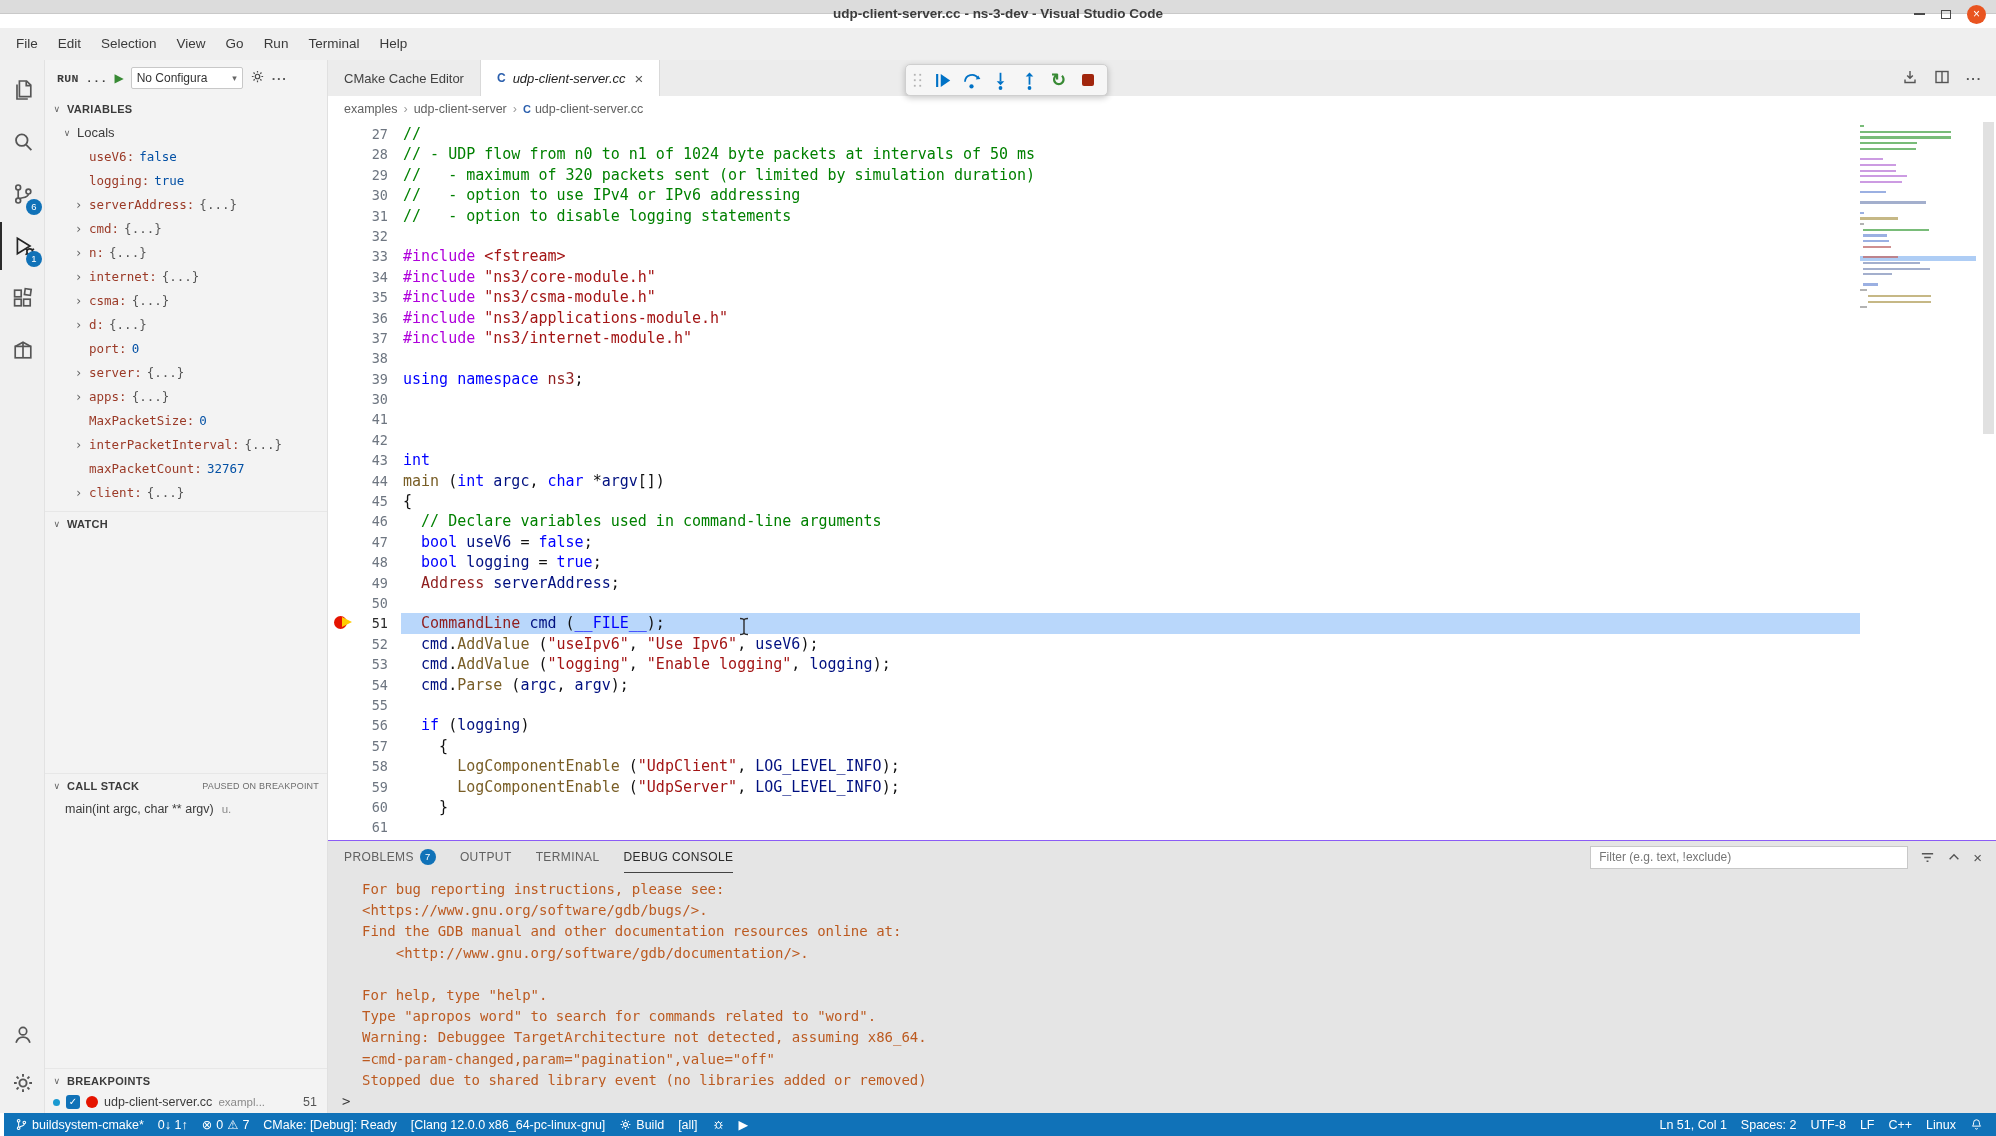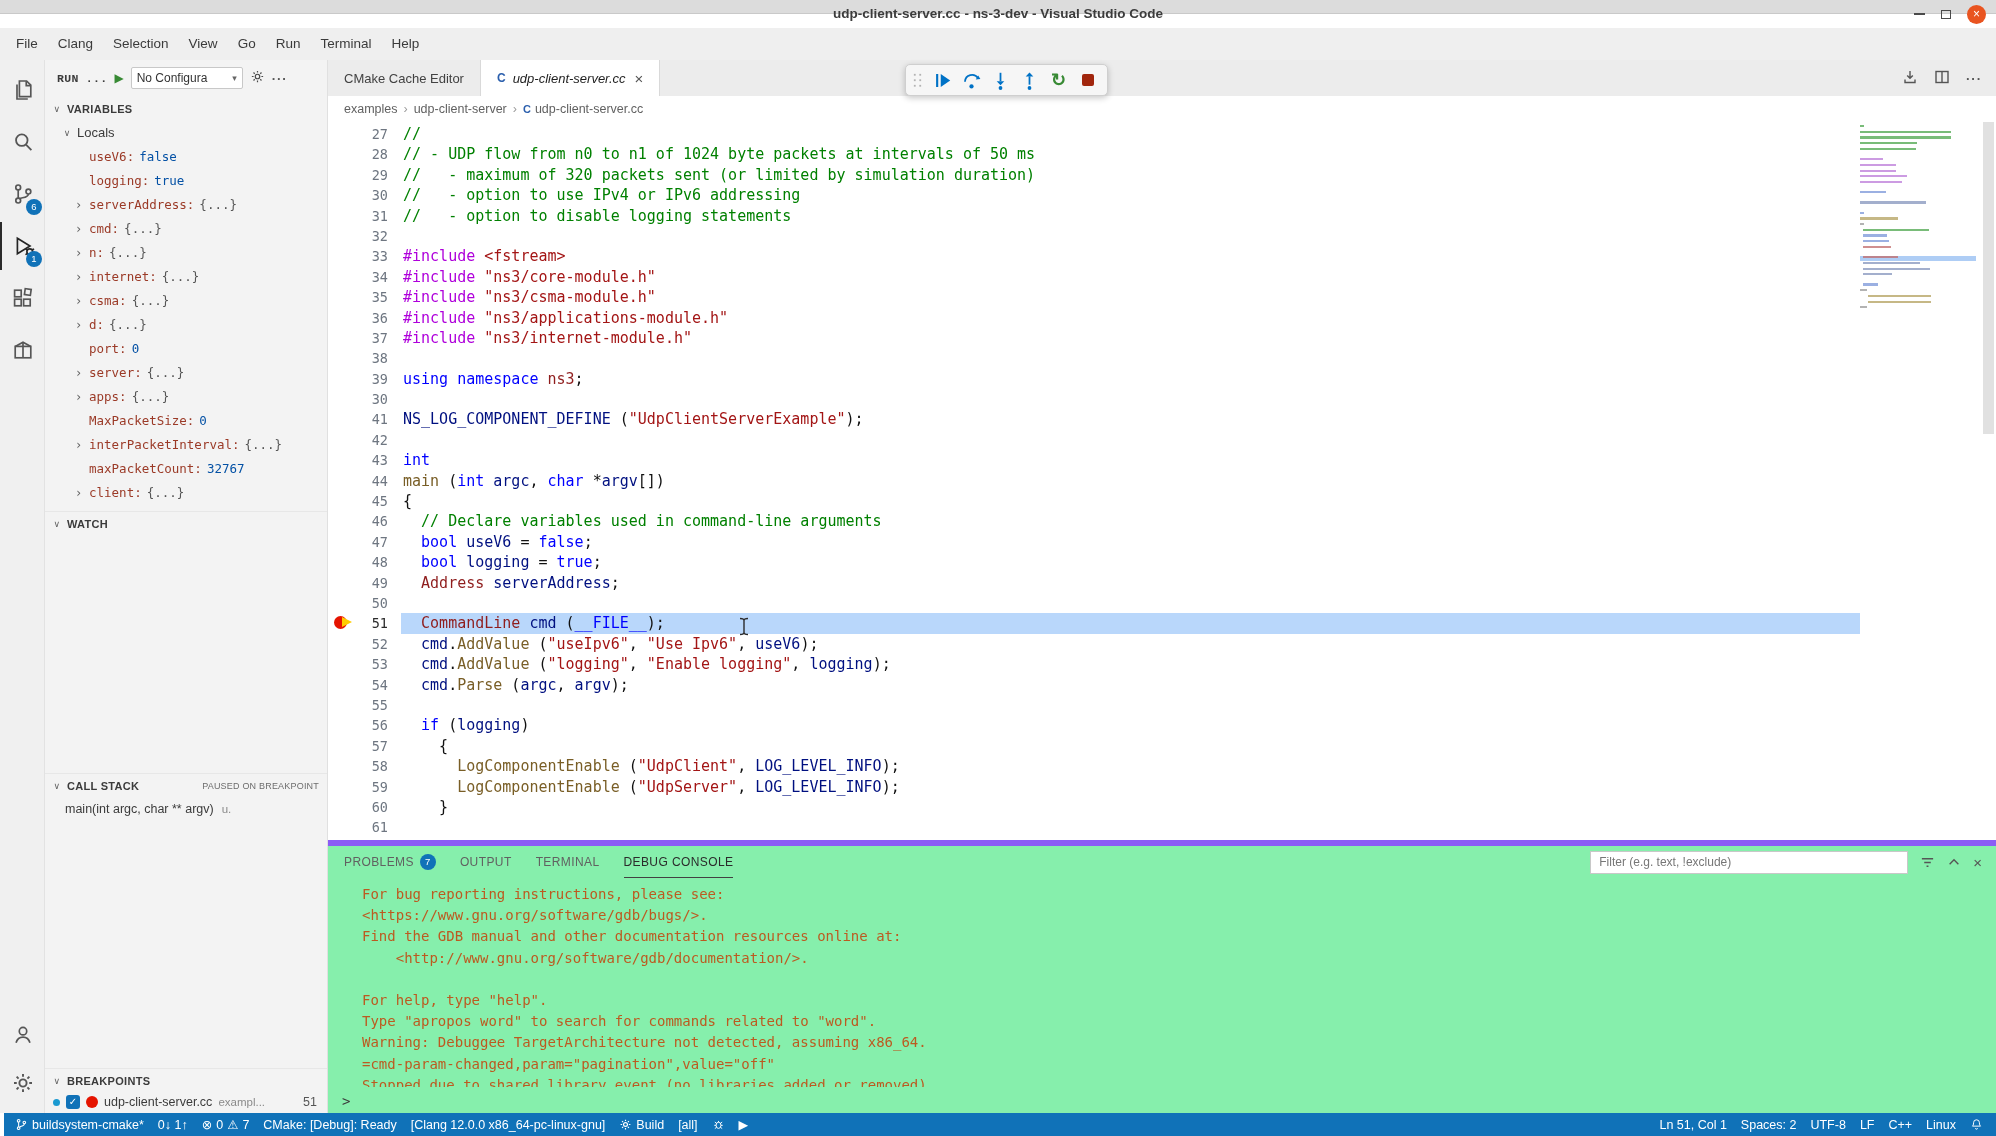--- a/index.html
+++ b/index.html
@@ -86,21 +86,21 @@
   .bp-dot { position:absolute; left:0; top:0; width:13px; height:13px; border-radius:50%; background:#e51400; }
   .bp-arrow { position:absolute; left:8px; top:1px; width:0; height:0; border-top:5.5px solid transparent; border-bottom:5.5px solid transparent; border-left:10px solid #ffcc00; }
   .minimap { position:absolute; right:20px; top:0; width:116px; padding-top:2px; }
   .mm-row { height:4.6px; }
   .mm-row.mm-hl { background:#aecdf5; }
   .mm-bar { display:block; height:2.2px; margin-top:1.1px; opacity:.75; }
   .scroll-thumb { position:absolute; right:2px; top:0; width:11px; height:312px; background:rgba(90,90,90,.18); }
   .text-cursor { position:absolute; left:410px; top:495px; }
 
   
-  .panel { position:absolute; left:0; top:780px; width:100%; height:273px; background:#86efac; border-top:6px solid #8b5cf6; }
+  .panel { position:absolute; left:0; top:780px; width:100%; height:273px; background:#e5e5e5; border-top:1px solid #8b5cf6; }
   .panel-header { position:absolute; left:0; top:0; width:100%; height:32px; display:flex; align-items:center; gap:24px; padding-left:16px; }
   .panel-tabs { display:flex; gap:24px; height:32px; align-items:center; }
   .panel-tab { font-size:12px; color:#616161; letter-spacing:.4px; display:flex; align-items:center; gap:6px; height:32px; line-height:30px; border-bottom:1px solid transparent; }
   .panel-tab.active { color:#2b2b2b; border-bottom:1px solid #424242; }
   .panel-badge { min-width:16px; height:16px; border-radius:8px; background:#1072b8; color:#fff; font-size:9.5px; line-height:16px; text-align:center; padding:0 2px; }
   .panel-right { margin-left:auto; display:flex; align-items:center; gap:12px; padding-right:14px; }
   .filter-input { width:318px; height:23px; border:1px solid #c8c8c8; background:#fff; font-size:12px; padding:0 8px; color:#333; font-family:"Liberation Sans", sans-serif; }
   .filter-input::placeholder { color:#767676; }
   .panel-ic { color:#555; font-size:15px; display:flex; align-items:center; }
   .panel-ic svg { stroke:#555; }
@@ -134,21 +134,21 @@
     <div class="title-text" data-name="window-title">udp-client-server.cc - ns-3-dev - Visual Studio Code</div>
     <div class="win-controls" data-name="window-controls">
       <span class="wc-min" data-name="minimize-button"></span>
       <span class="wc-restore" data-name="restore-button"></span>
       <span class="wc-close" data-name="close-button">×</span>
     </div>
   </div>
 
   <div class="menubar" data-name="menubar">
       <div class="menu-item" data-name="menu-item-file">File</div>
-      <div class="menu-item" data-name="menu-item-edit">Clang</div>
+      <div class="menu-item" data-name="menu-item-edit">Edit</div>
       <div class="menu-item" data-name="menu-item-selection">Selection</div>
       <div class="menu-item" data-name="menu-item-view">View</div>
       <div class="menu-item" data-name="menu-item-go">Go</div>
       <div class="menu-item" data-name="menu-item-run">Run</div>
       <div class="menu-item" data-name="menu-item-terminal">Terminal</div>
       <div class="menu-item" data-name="menu-item-help">Help</div>
     </div>
 
   <div class="activitybar" data-name="activity-bar">
     <div class="ab-item" style="top:6px" data-name="activitybar-explorer">
@@ -390,21 +390,21 @@
           <div class="code-line" data-name="code-line"><span class="ln" data-name="line-number">31</span><span class="code-text"><span class="tk-cm">//   - option to disable logging statements</span></span></div>
           <div class="code-line" data-name="code-line"><span class="ln" data-name="line-number">32</span><span class="code-text"></span></div>
           <div class="code-line" data-name="code-line"><span class="ln" data-name="line-number">33</span><span class="code-text"><span class="tk-pp">#include</span><span class="tk-pl"> </span><span class="tk-st">&lt;fstream&gt;</span></span></div>
           <div class="code-line" data-name="code-line"><span class="ln" data-name="line-number">34</span><span class="code-text"><span class="tk-pp">#include</span><span class="tk-pl"> </span><span class="tk-st">"ns3/core-module.h"</span></span></div>
           <div class="code-line" data-name="code-line"><span class="ln" data-name="line-number">35</span><span class="code-text"><span class="tk-pp">#include</span><span class="tk-pl"> </span><span class="tk-st">"ns3/csma-module.h"</span></span></div>
           <div class="code-line" data-name="code-line"><span class="ln" data-name="line-number">36</span><span class="code-text"><span class="tk-pp">#include</span><span class="tk-pl"> </span><span class="tk-st">"ns3/applications-module.h"</span></span></div>
           <div class="code-line" data-name="code-line"><span class="ln" data-name="line-number">37</span><span class="code-text"><span class="tk-pp">#include</span><span class="tk-pl"> </span><span class="tk-st">"ns3/internet-module.h"</span></span></div>
           <div class="code-line" data-name="code-line"><span class="ln" data-name="line-number">38</span><span class="code-text"></span></div>
           <div class="code-line" data-name="code-line"><span class="ln" data-name="line-number">39</span><span class="code-text"><span class="tk-kw">using</span><span class="tk-pl"> </span><span class="tk-kw">namespace</span><span class="tk-pl"> </span><span class="tk-ty">ns3</span><span class="tk-pl">;</span></span></div>
           <div class="code-line" data-name="code-line"><span class="ln" data-name="line-number">30</span><span class="code-text"></span></div>
-          <div class="code-line" data-name="code-line"><span class="ln" data-name="line-number">41</span><span class="code-text"><span class="tk-v">NS_LOG_COMPONENT_DEFINE</span><span class="tk-pl"> (</span><span class="tk-st">"UdpClientServerExample"</span><span class="tk-pl">);</span></span></div>
+          <div class="code-line" data-name="code-line"><span class="ln" data-name="line-number">41</span></div>
           <div class="code-line" data-name="code-line"><span class="ln" data-name="line-number">42</span><span class="code-text"></span></div>
           <div class="code-line" data-name="code-line"><span class="ln" data-name="line-number">43</span><span class="code-text"><span class="tk-kw">int</span></span></div>
           <div class="code-line" data-name="code-line"><span class="ln" data-name="line-number">44</span><span class="code-text"><span class="tk-fn">main</span><span class="tk-pl"> (</span><span class="tk-kw">int</span><span class="tk-pl"> </span><span class="tk-v">argc</span><span class="tk-pl">, </span><span class="tk-kw">char</span><span class="tk-pl"> *</span><span class="tk-v">argv</span><span class="tk-pl">[])</span></span></div>
           <div class="code-line" data-name="code-line"><span class="ln" data-name="line-number">45</span><span class="code-text"><span class="tk-pl">{</span></span></div>
           <div class="code-line" data-name="code-line"><span class="ln" data-name="line-number">46</span><span class="code-text"><span class="tk-pl">  </span><span class="tk-cm">// Declare variables used in command-line arguments</span></span></div>
           <div class="code-line" data-name="code-line"><span class="ln" data-name="line-number">47</span><span class="code-text"><span class="tk-pl">  </span><span class="tk-kw">bool</span><span class="tk-pl"> </span><span class="tk-v">useV6</span><span class="tk-pl"> = </span><span class="tk-kw">false</span><span class="tk-pl">;</span></span></div>
           <div class="code-line" data-name="code-line"><span class="ln" data-name="line-number">48</span><span class="code-text"><span class="tk-pl">  </span><span class="tk-kw">bool</span><span class="tk-pl"> </span><span class="tk-v">logging</span><span class="tk-pl"> = </span><span class="tk-kw">true</span><span class="tk-pl">;</span></span></div>
           <div class="code-line" data-name="code-line"><span class="ln" data-name="line-number">49</span><span class="code-text"><span class="tk-pl">  </span><span class="tk-ty">Address</span><span class="tk-pl"> </span><span class="tk-v">serverAddress</span><span class="tk-pl">;</span></span></div>
           <div class="code-line" data-name="code-line"><span class="ln" data-name="line-number">50</span><span class="code-text"></span></div>
           <div class="code-line line-hl" data-name="code-line"><span class="ln" data-name="line-number">51</span><span class="bp-wrap" data-name="breakpoint-current-line-icon"><span class="bp-dot"></span><span class="bp-arrow"></span></span><span class="code-text"><span class="tk-pl">  </span><span class="tk-ty">CommandLine</span><span class="tk-pl"> </span><span class="tk-v">cmd</span><span class="tk-pl"> (</span><span class="tk-kw">__FILE__</span><span class="tk-pl">);</span></span></div>

